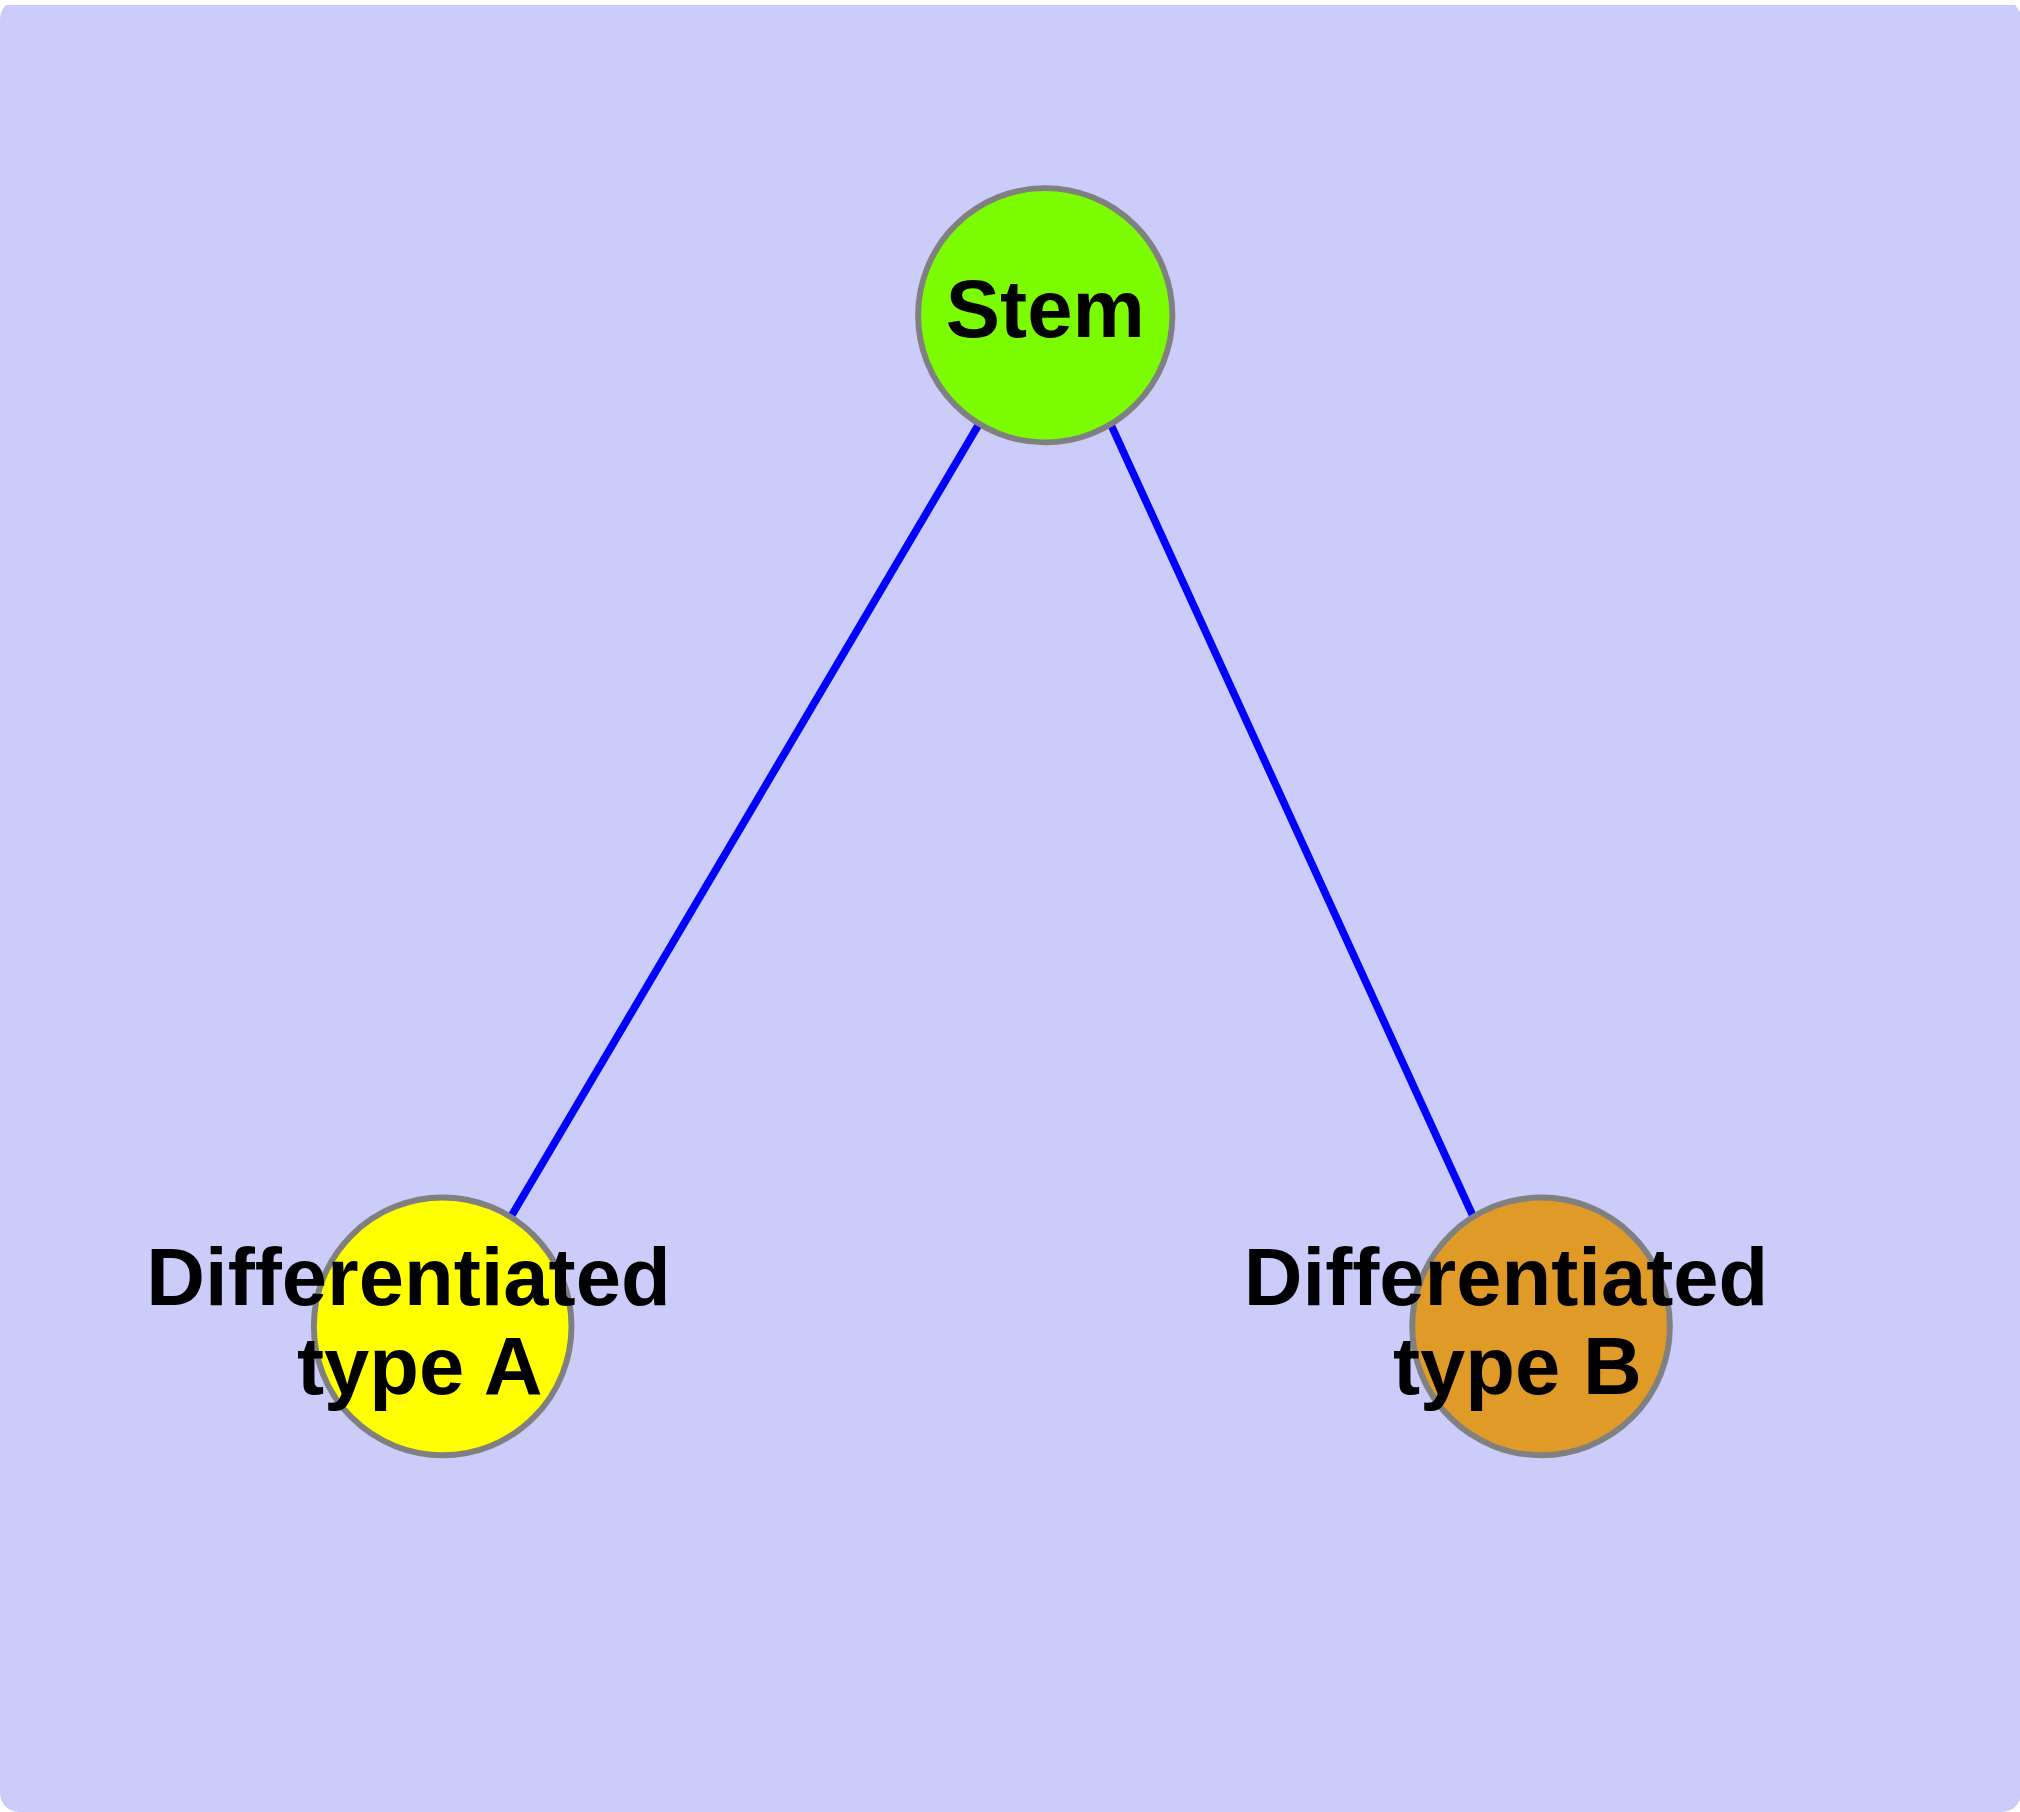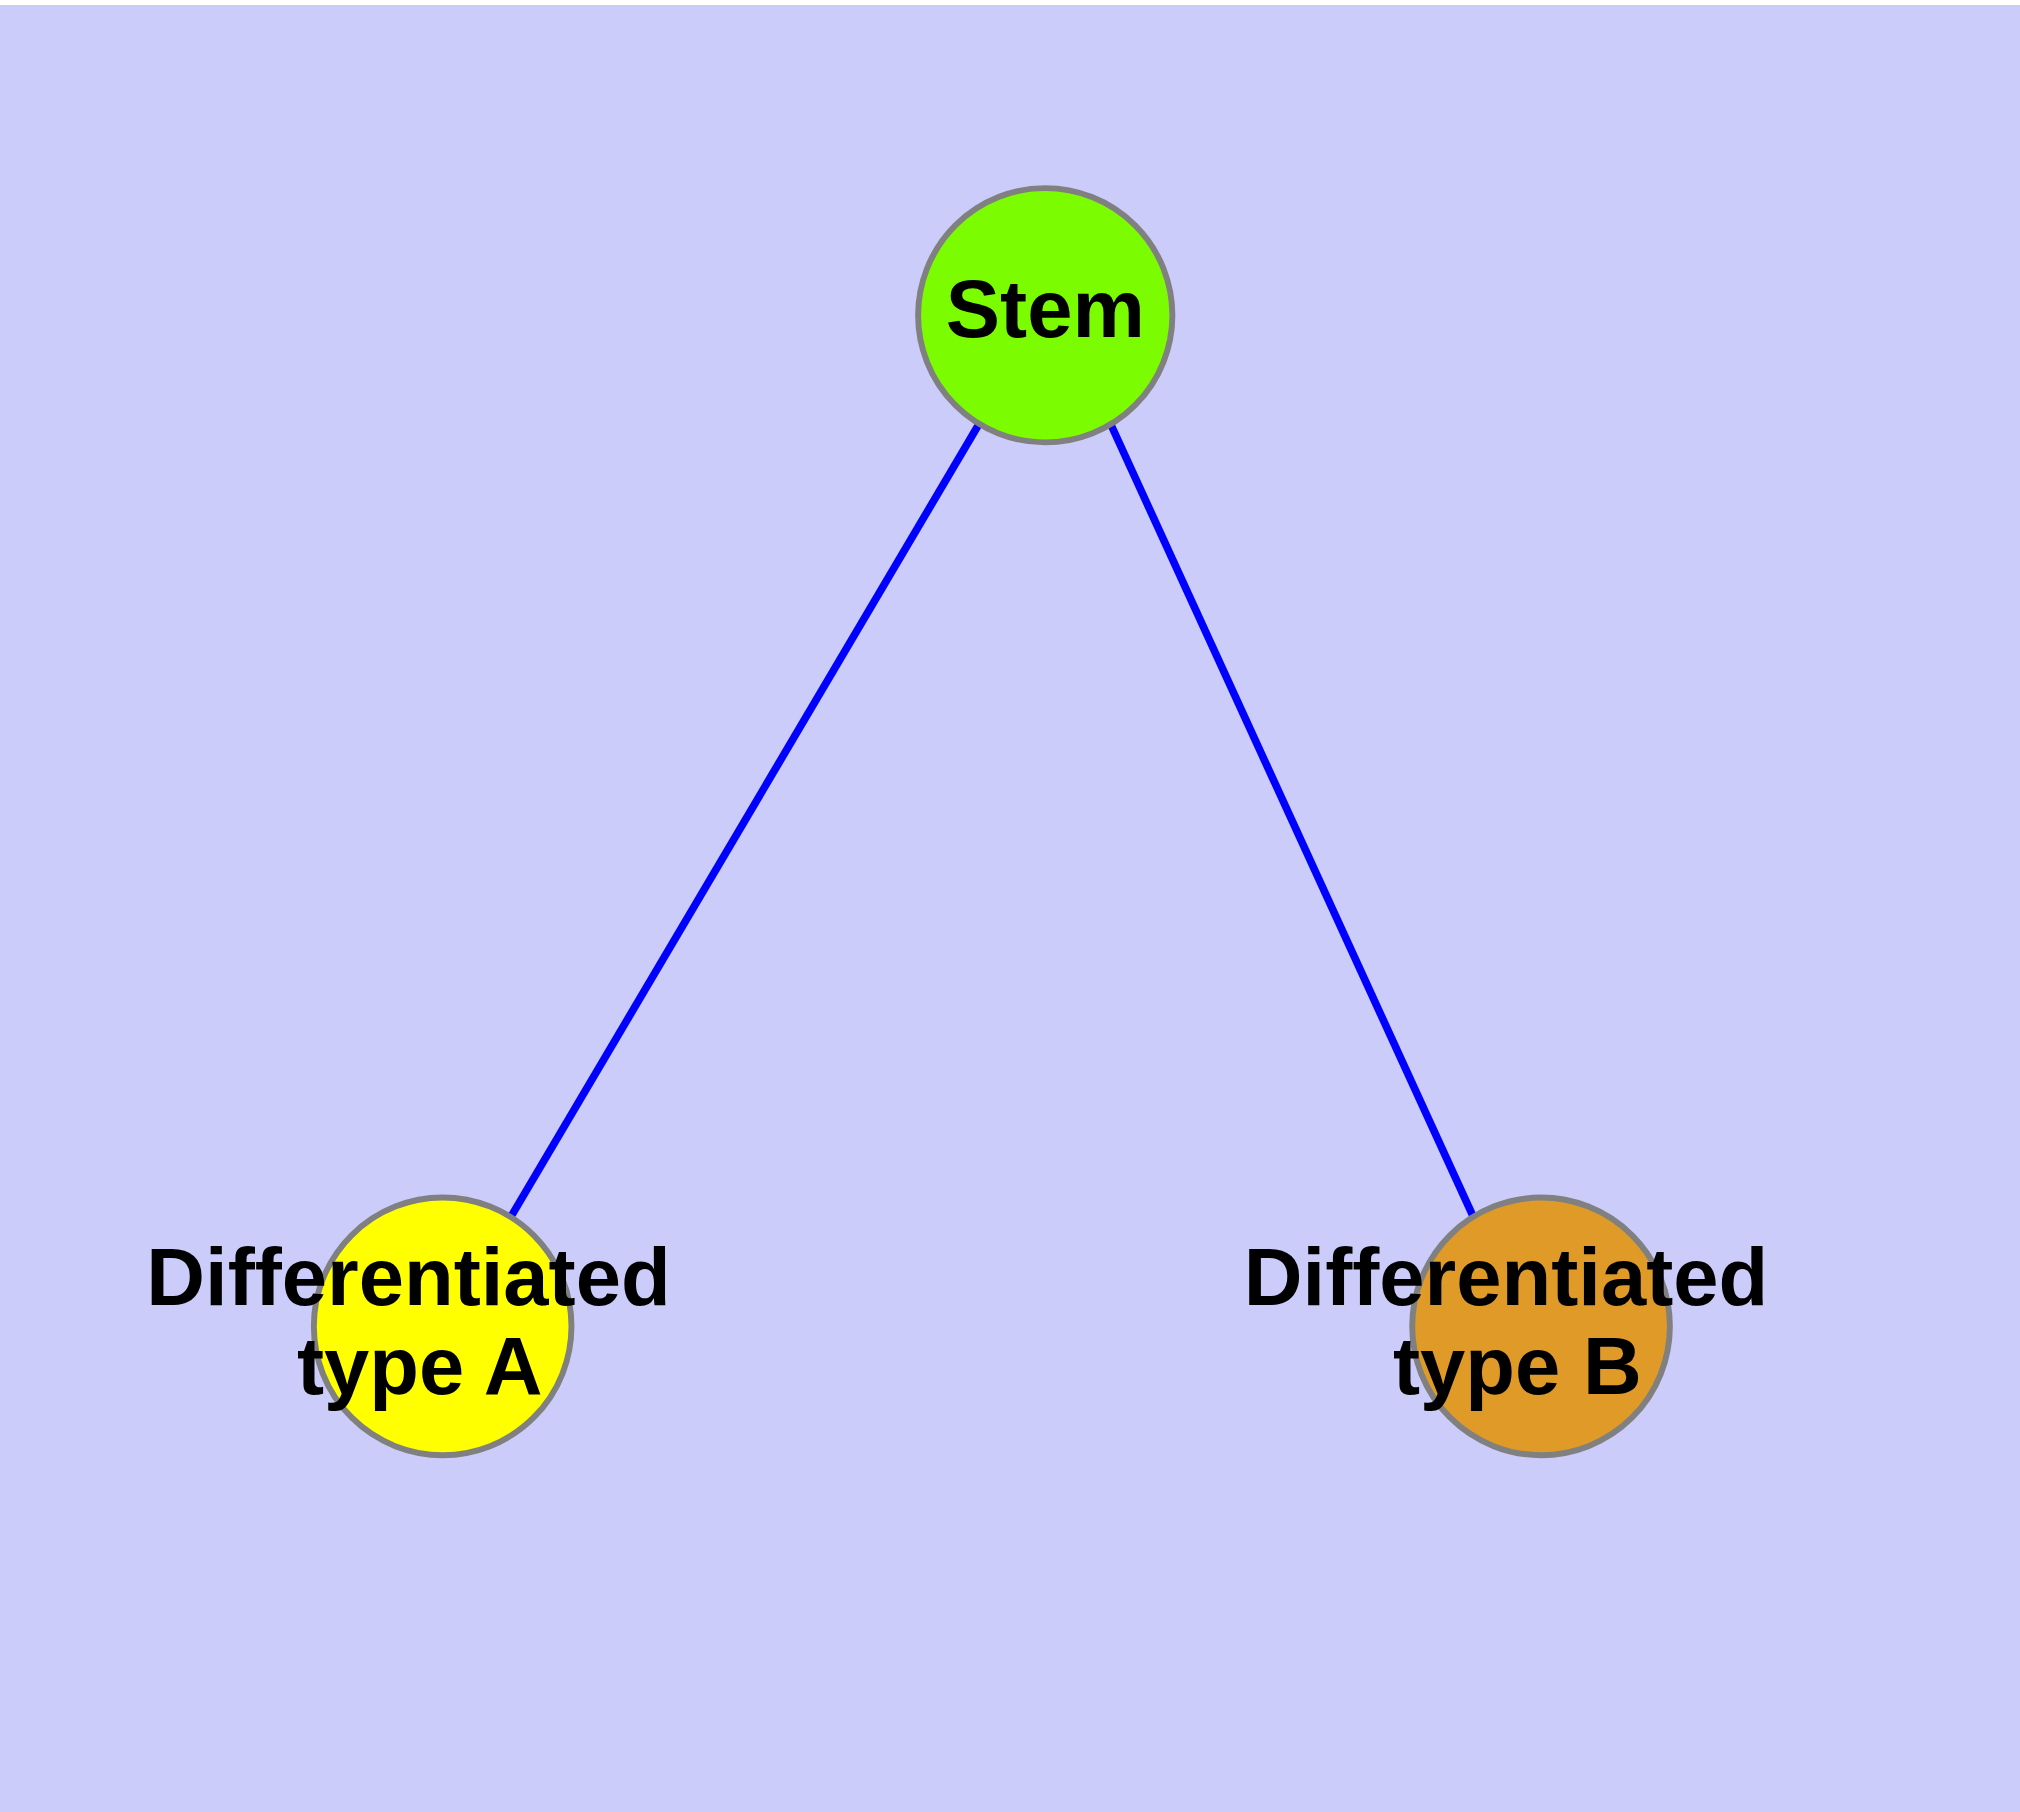--- a/index.html
+++ b/index.html
@@ -36,21 +36,21 @@
     font-family: "Liberation Sans", sans-serif;
     font-weight: bold;
     fill: #000000;
     text-anchor: middle;
     dominant-baseline: middle;
   }
 </style>
 </head>
 <body>
 
-<div id="canvas" style="width: 2021px; height: 1812px;">
+<div id="canvas" style="width: 2021px; height: 1812px; border-radius: 19px;">
 
   <div id="plot-background" style="background: rgb(204, 204, 250); width: 2021px;"></div>
 
   <svg id="graph-svg" viewBox="0 0 2384 2138" xmlns="http://www.w3.org/2000/svg">
 
     <g id="edges-layer">
       <line id="edge-0" x1="1155" y1="500" x2="600" y2="1440" stroke="#0000ff" stroke-width="9" stroke-linecap="butt"></line>
       <line id="edge-1" x1="1310" y1="500" x2="1740" y2="1440" stroke="#0000ff" stroke-width="9" stroke-linecap="butt"></line>
     </g>
 

